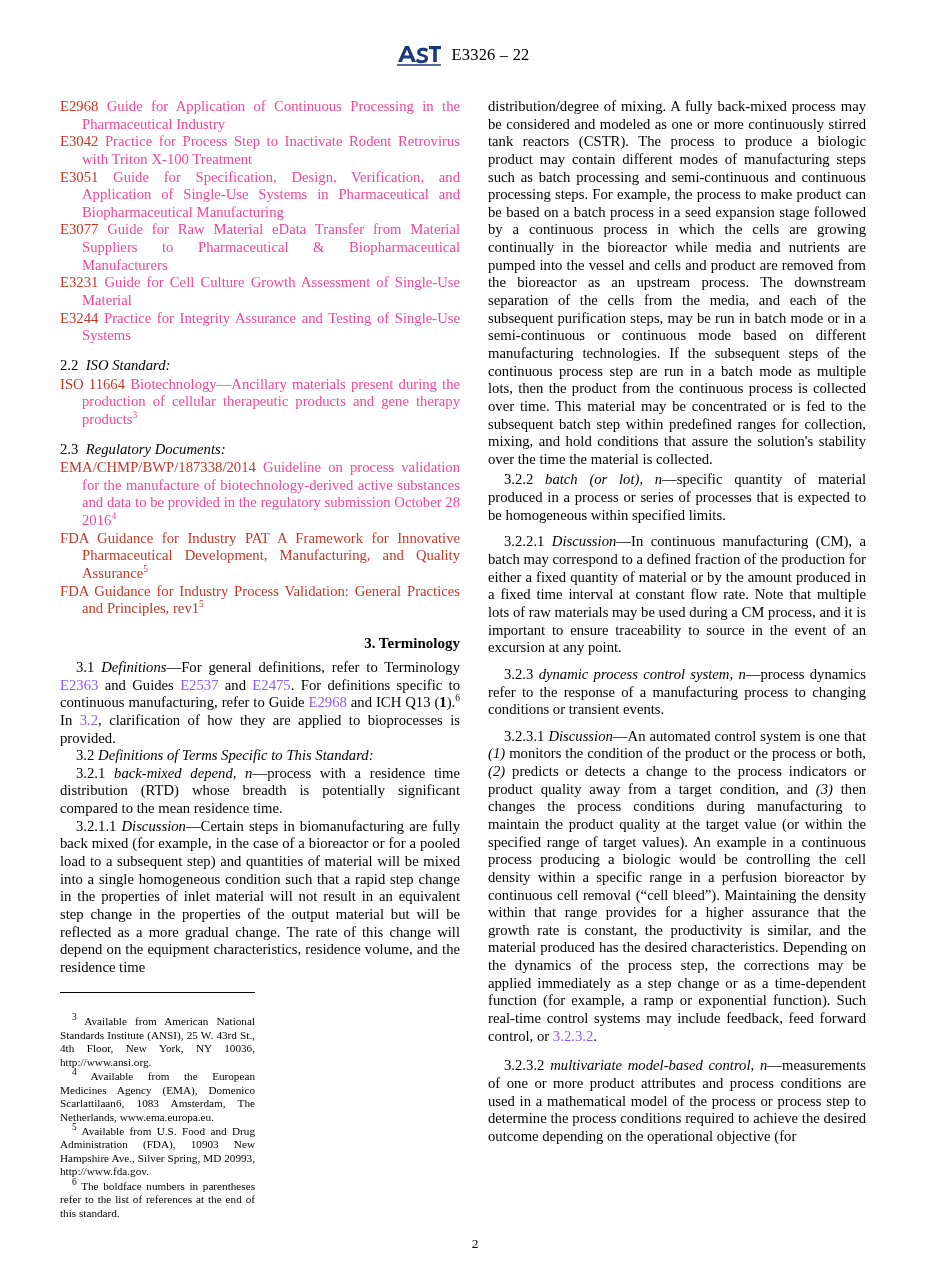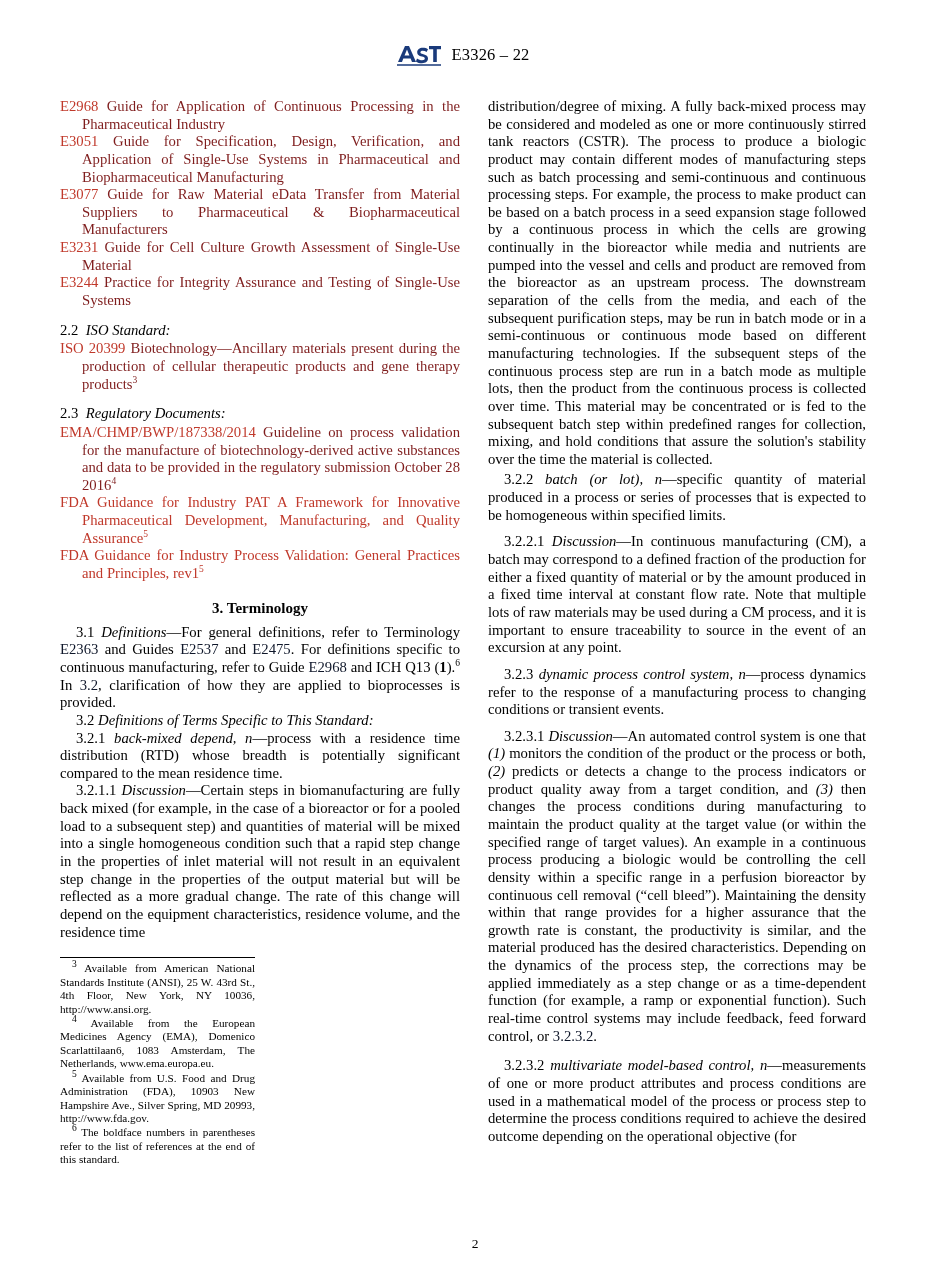--- a/index.html
+++ b/index.html
@@ -62,48 +62,48 @@
     -webkit-hyphens: auto;
     hyphens: auto;
   }
   .ref {
     color: #c0392b;
     text-indent: 0;
     padding-left: 22px;
     text-indent: -22px;
     margin-bottom: 0px;
   }
-  .ref .blue { color: #7f1d1d; }
+  .ref .blue { color: #ec4899; }
   .ref .red { color: #c0392b; }
   .sec-ital {
     font-style: italic;
     margin-top: 12px;
     margin-bottom: 1px;
   }
   .sec-ital .num { font-style: normal; }
   .para {
     text-indent: 16px;
     margin-bottom: 0px;
   }
   .heading {
     font-weight: bold;
     font-size: 15px;
     margin-top: 16px;
     margin-bottom: 7px;
-    text-align: center;
-  }
-  .lnk { color: #0f172a; }
+    text-align: right;
+  }
+  .lnk { color: #8b5cf6; }
   .it { font-style: italic; }
   .bd { font-weight: bold; }
   sup { font-size: 9.5px; vertical-align: super; line-height: 0; }
   
   .footnotes {
     margin-top: 16px;
     border-top: 1px solid #000;
-    padding-top: 4px;
+    padding-top: 22px;
     width: 195px;
   }
   .fn {
     font-size: 11.2px;
     line-height: 1.2;
     text-align: justify;
     text-indent: 12px;
     margin: 0 0 1px 0;
   }
   .fn-wrap { width: 400px; }
@@ -138,28 +138,29 @@
       </span>
       <span class="hdr-title">E3326 – 22</span>
     </div>
   </div>
 
   <div class="cols">
 
     <div class="col">
 
       <p class="ref"><span class="red">E2968</span> <span class="blue">Guide for Application of Continuous Processing in the Pharmaceutical Industry</span></p>
+      <p class="ref"><span class="red">E3042</span> <span class="blue">Practice for Process Step to Inactivate Rodent Retrovirus with Triton X-100 Treatment</span></p>
       <p class="ref"><span class="red">E3051</span> <span class="blue">Guide for Specification, Design, Verification, and Application of Single-Use Systems in Pharmaceutical and Biopharmaceutical Manufacturing</span></p>
       <p class="ref"><span class="red">E3077</span> <span class="blue">Guide for Raw Material eData Transfer from Material Suppliers to Pharmaceutical &amp; Biopharmaceutical Manufacturers</span></p>
       <p class="ref"><span class="red">E3231</span> <span class="blue">Guide for Cell Culture Growth Assessment of Single-Use Material</span></p>
       <p class="ref"><span class="red">E3244</span> <span class="blue">Practice for Integrity Assurance and Testing of Single-Use Systems</span></p>
 
       <p class="sec-ital"><span class="num">2.2</span>&nbsp;&nbsp;<span>ISO Standard:</span></p>
 
-      <p class="ref"><span class="red">ISO 20399</span> <span class="blue">Biotechnology—Ancillary materials present during the production of cellular therapeutic products and gene therapy products</span><sup class="blue">3</sup></p>
+      <p class="ref"><span class="red">ISO 11664</span> <span class="blue">Biotechnology—Ancillary materials present during the production of cellular therapeutic products and gene therapy products</span><sup class="blue">3</sup></p>
 
       <p class="sec-ital"><span class="num">2.3</span>&nbsp;&nbsp;<span>Regulatory Documents:</span></p>
 
       <p class="ref"><span class="red">EMA/CHMP/BWP/187338/2014</span> <span class="blue">Guideline on process validation for the manufacture of biotechnology-derived active substances and data to be provided in the regulatory submission October 28 2016</span><sup class="blue">4</sup></p>
       <p class="ref"><span class="red">FDA Guidance for Industry PAT A Framework for Innovative Pharmaceutical Development, Manufacturing, and Quality Assurance</span><sup class="red">5</sup></p>
       <p class="ref"><span class="red">FDA Guidance for Industry Process Validation: General Practices and Principles, rev1</span><sup class="red">5</sup></p>
 
       <p class="heading">3.  Terminology</p>
 
       <p class="para"><span>3.1  </span><span class="it">Definitions</span><span>—For general definitions, refer to Terminology </span><span class="lnk">E2363</span><span> and Guides </span><span class="lnk">E2537</span><span> and </span><span class="lnk">E2475</span><span>. For definitions specific to continuous manufacturing, refer to Guide </span><span class="lnk">E2968</span><span> and ICH Q13 (</span><span class="bd">1</span><span>).</span><sup>6</sup><span> In </span><span class="lnk">3.2</span><span>, clarification of how they are applied to bioprocesses is provided.</span></p>

